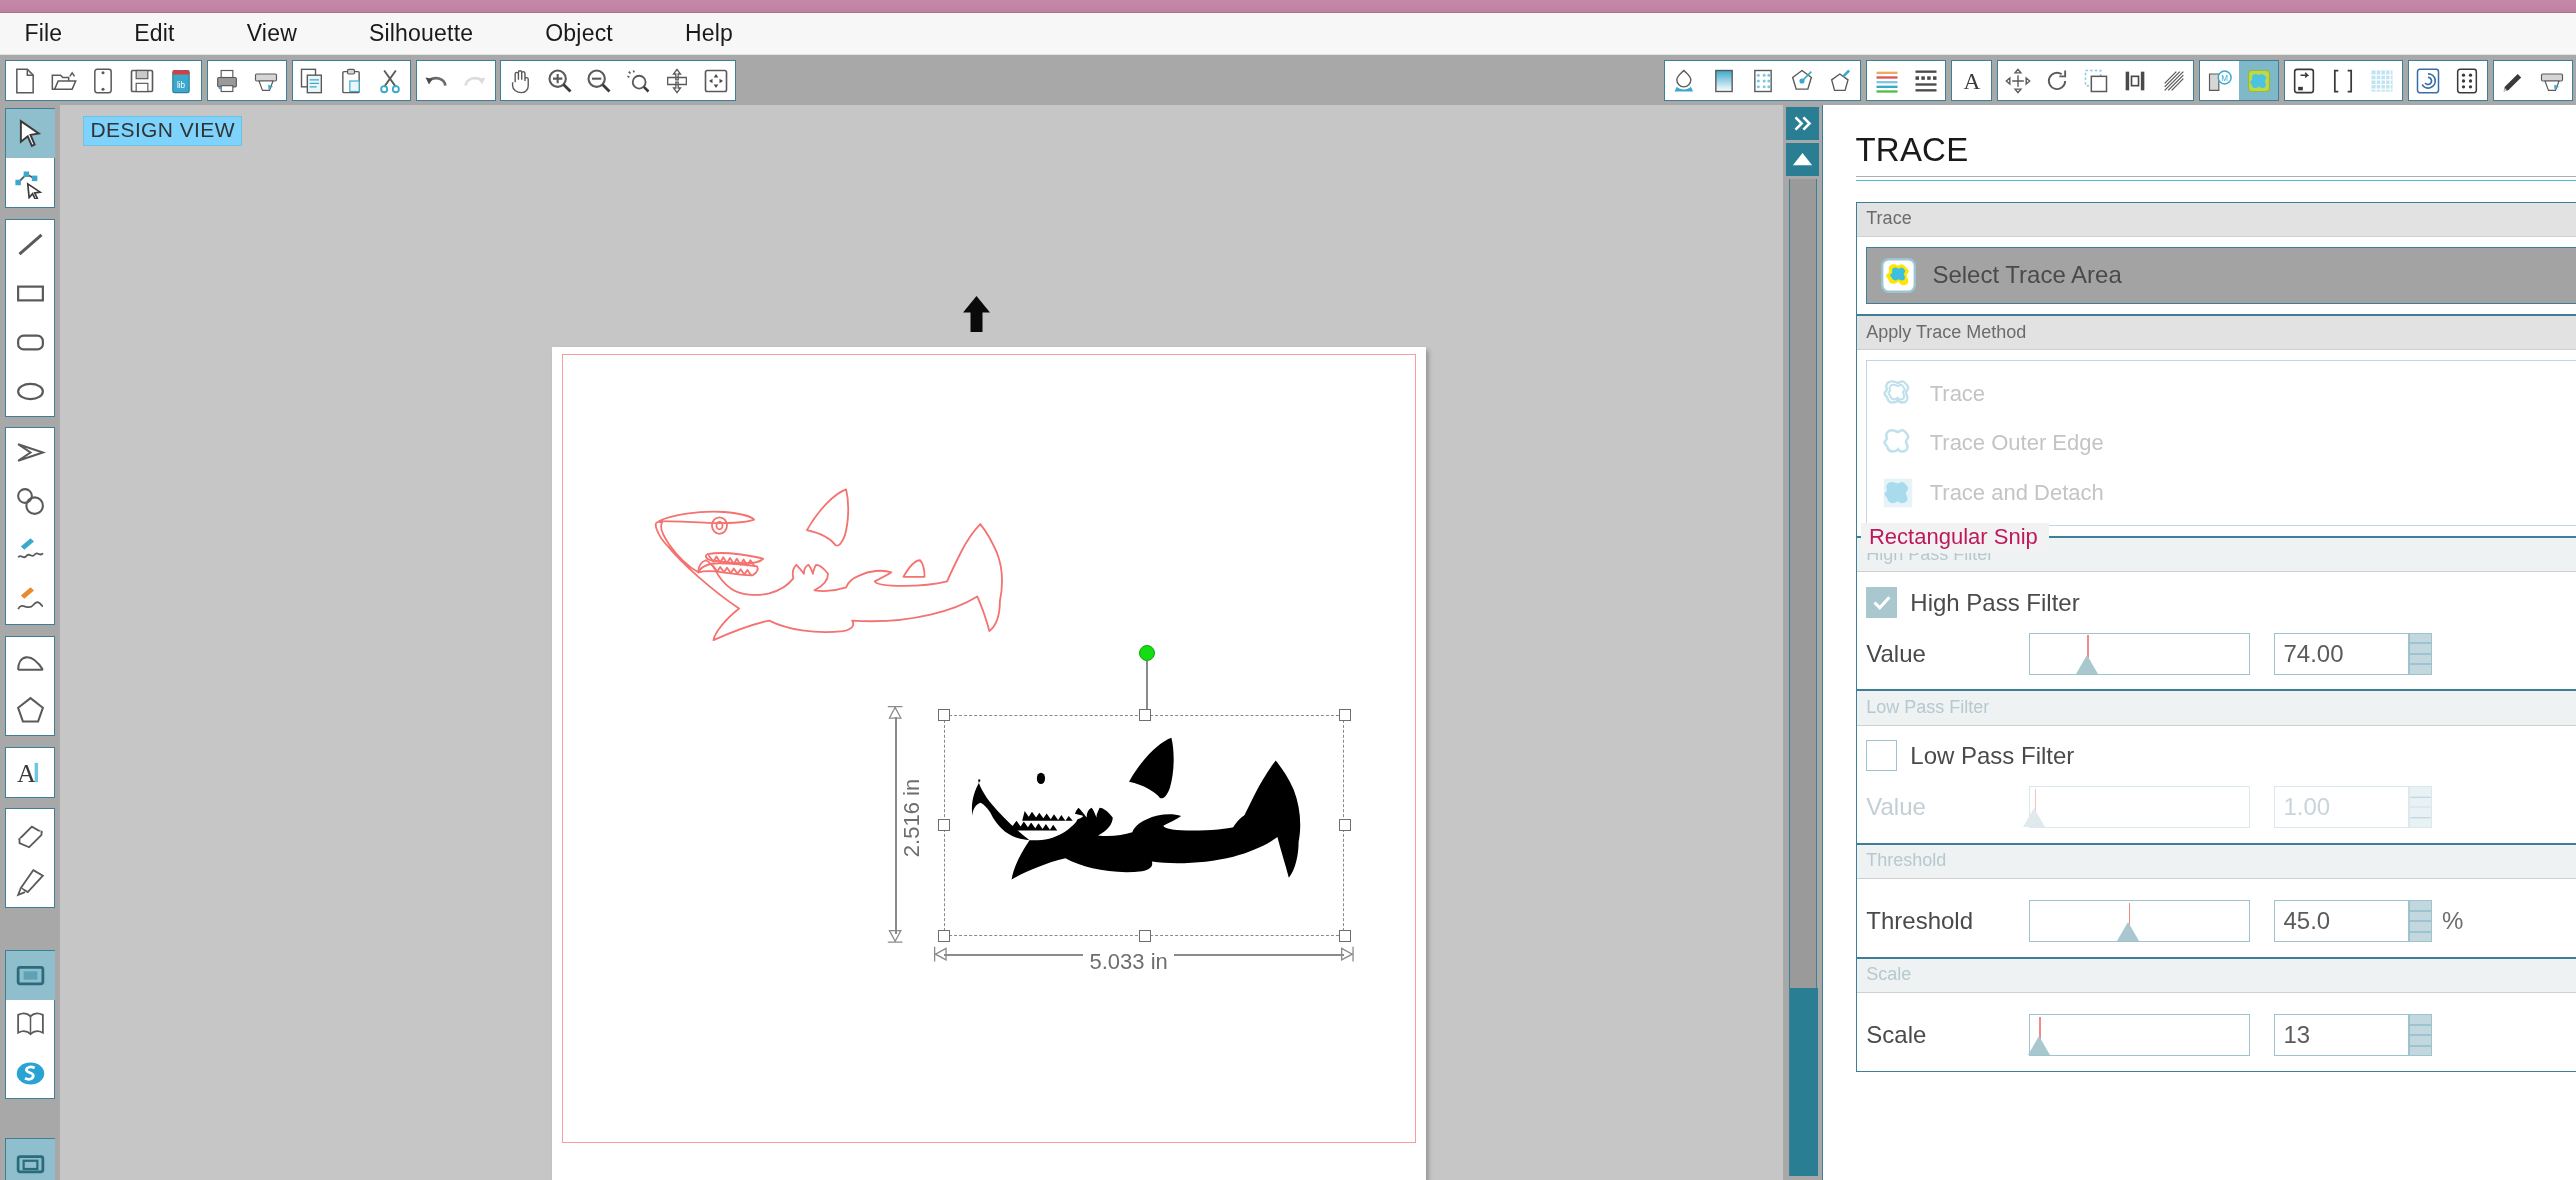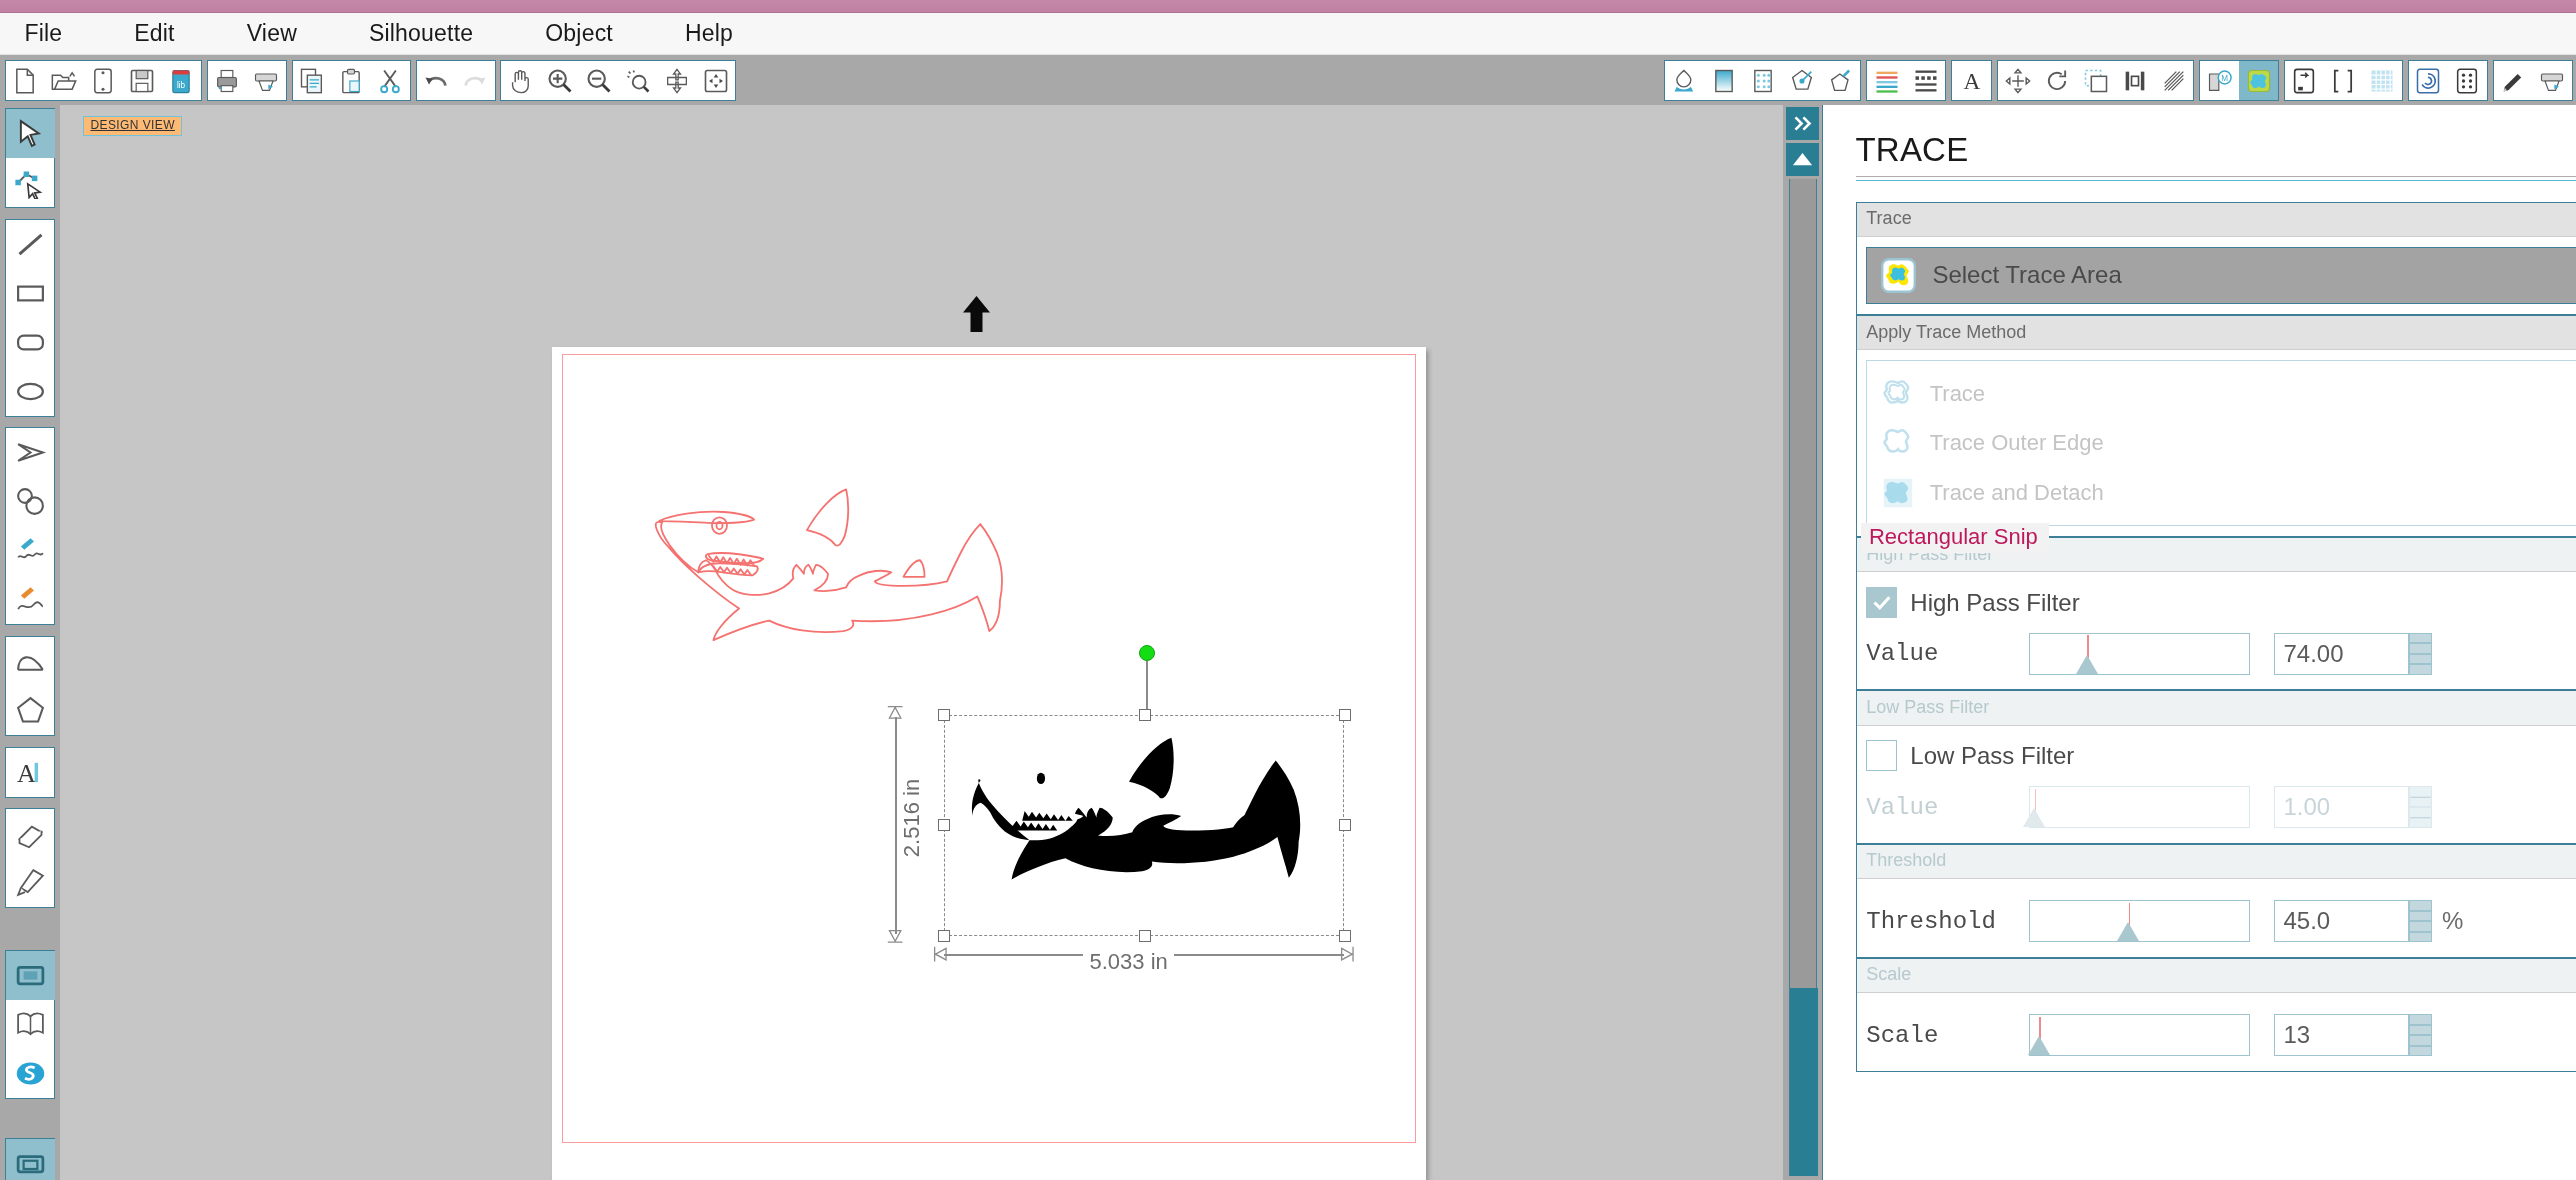--- a/index.html
+++ b/index.html
@@ -92,27 +92,26 @@
 
   
   #canvas-wrap {
     position: absolute; left: 60px; top: 0;
     width: 1723px; height: 1076px;
     background: #c6c6c6;
     overflow: hidden;
   }
   #design-view-badge {
     position: absolute; left: 23px; top: 10.6px;
-    background: #fdba74;
+    background: #7dd3fc;
     color: #333;
-    font-size: 12px;
+    font-size: 21px;
     padding: 1.6px 6.5px 2.5px 6.5px;
     border: 0.8px solid #6fc3dc;
     letter-spacing: 0.4px;
-    text-decoration: underline;
   }
   #top-arrow {
     position: absolute; left: 901px; top: 191px;
     width: 31px; height: 36px;
   }
   #page {
     position: absolute;
     left: 492px; top: 242px;
     width: 874px; height: 869px;
     background: #ffffff;
@@ -282,21 +281,21 @@
   }
   .ck.checked { background: #a8c7ce; border-color: #a8c7ce; }
   .ck-label { font-size: 24px; color: #4a4a4a; margin-left: 13px; }
 
   .slider-row {
     display: flex; align-items: center;
     padding: 11.4px 0 4.9px 0;
   }
   .slider-name {
     font-size: 24px; color: #4a4a4a;
-    width: 163px; flex: none; font-family: Liberation Mono, monospace;
+    width: 163px; flex: none;
   }
   .slider-name.dim { color: #c2cfd3; }
   .slider-track {
     position: relative;
     width: 221px; height: 42px;
     border: 0.8px solid #9dc3cf;
     background: #fff;
     flex: none;
   }
   .slider-track.dim { border-color: #dbe9ee; }

